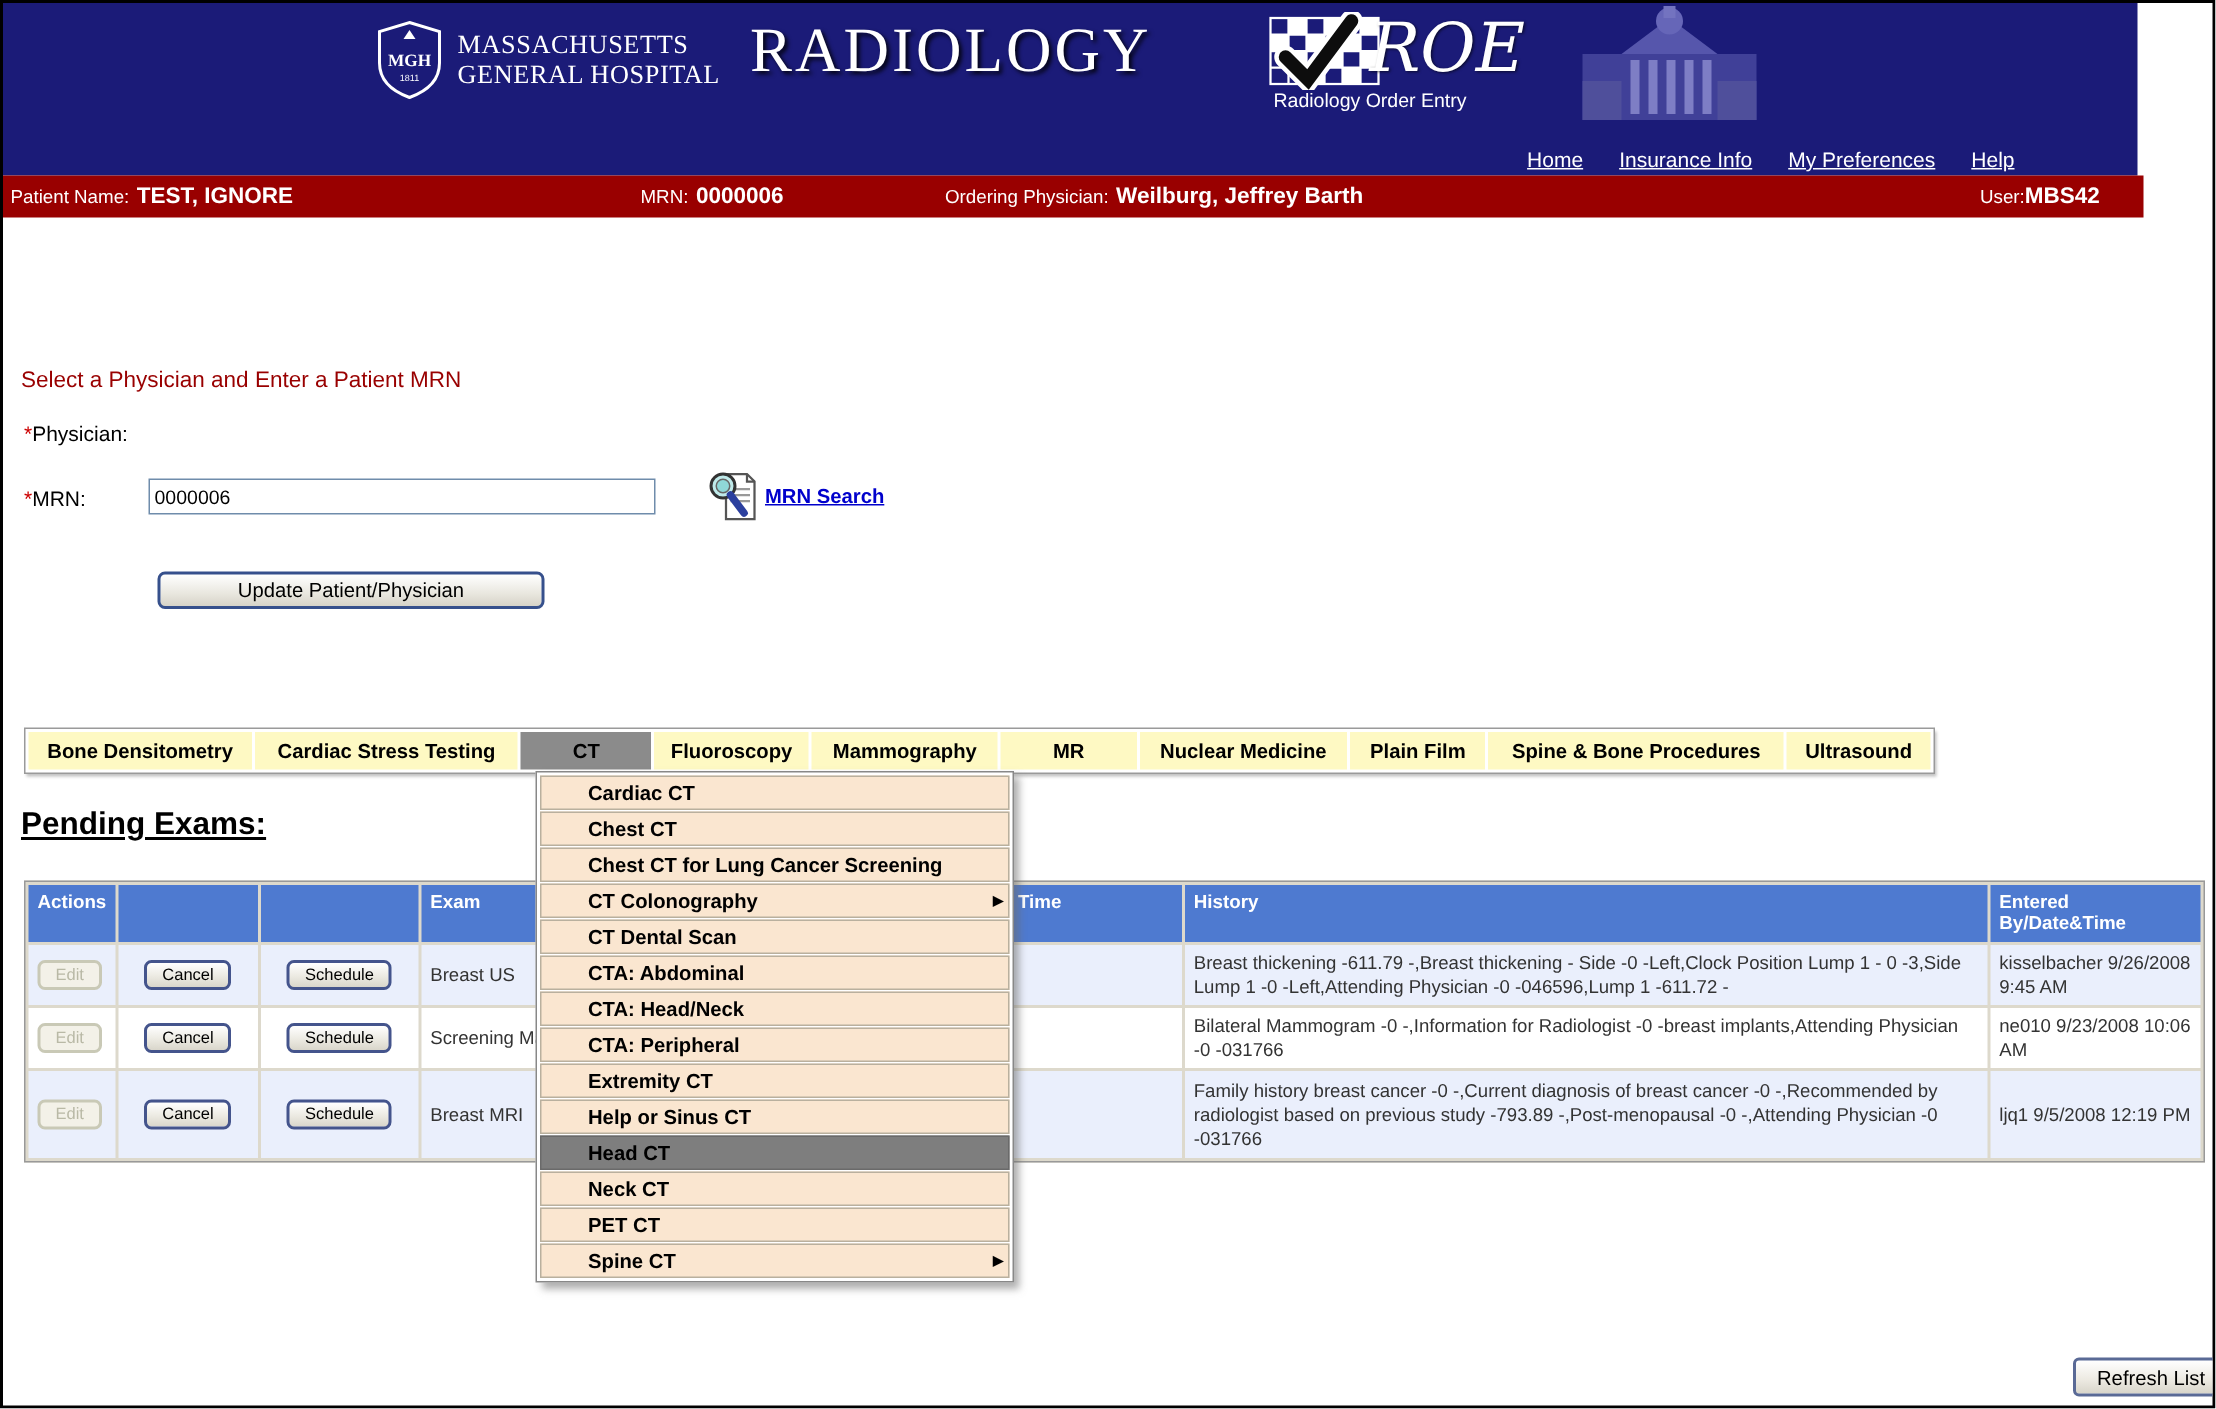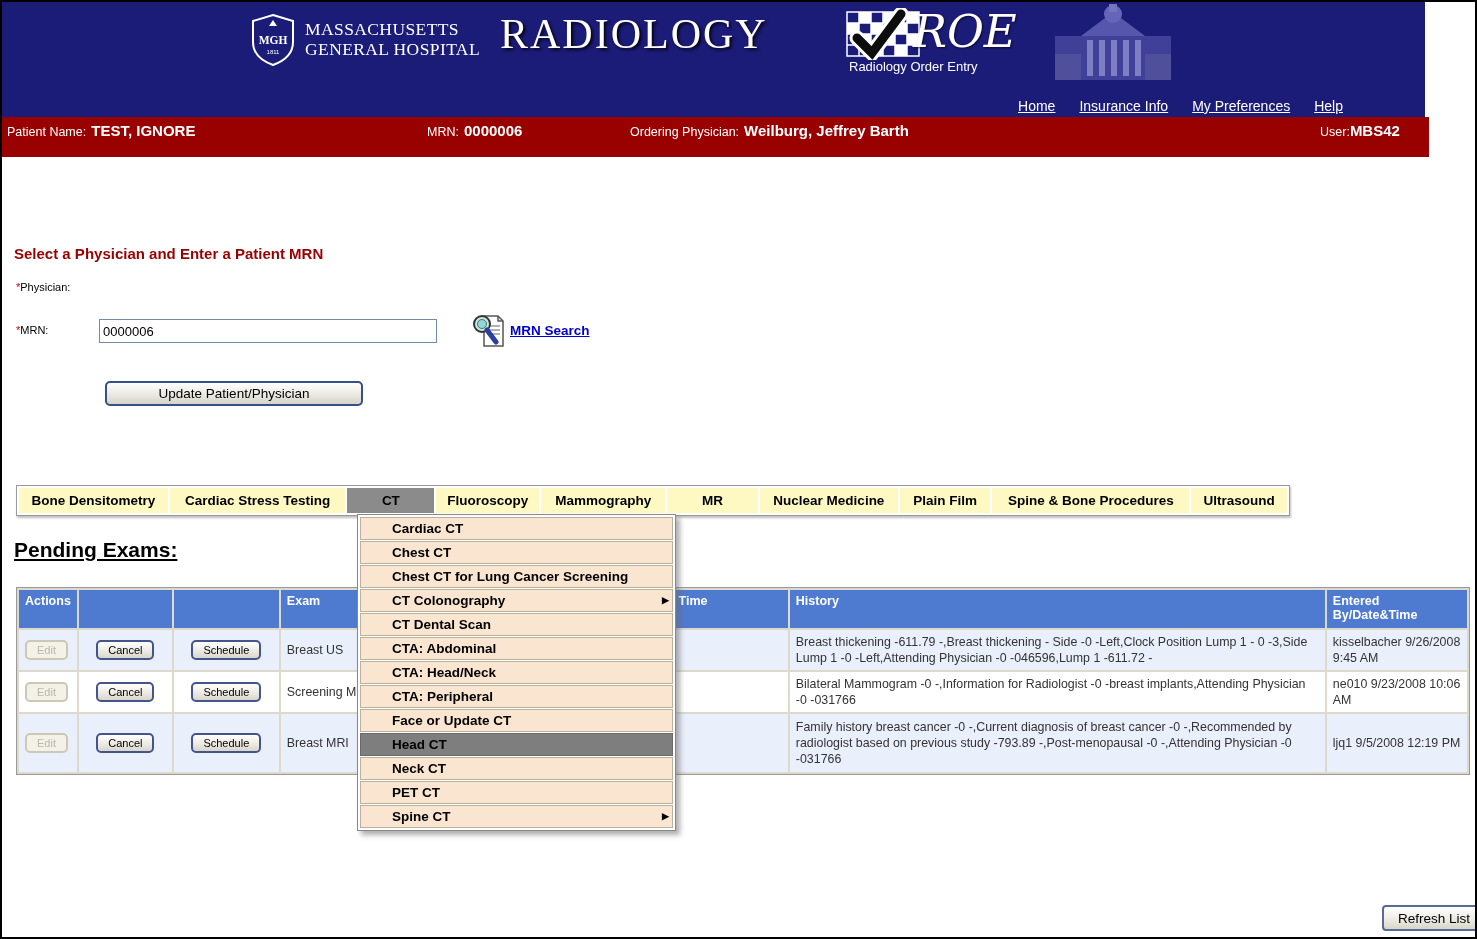--- a/index.html
+++ b/index.html
@@ -15,40 +15,40 @@
              font-size:42px;letter-spacing:2px;text-shadow:2px 2px 3px rgba(0,0,0,.85);}
   .roe{position:absolute;left:843px;top:6px;display:flex;align-items:flex-start;}
   .roe-txt{color:#fff;font-family:"DejaVu Serif",serif;font-style:italic;font-size:45px;
            line-height:48px;margin-left:-16px;text-shadow:1px 1px 2px rgba(0,0,0,.6);}
   .roe-sub{position:absolute;left:847px;top:57px;color:#fff;font-size:13px;}
   .bldg{position:absolute;left:1045px;top:0;opacity:.9;}
   .nav{position:absolute;right:82px;bottom:3px;display:flex;gap:24px;}
   .nav a{color:#fff;font-size:14px;text-decoration:underline;}
 
   
-  .pbar{position:absolute;left:0;top:115px;width:1427px;height:40px;background:#990000;color:#fff;}
+  .pbar{position:absolute;left:0;top:115px;width:1427px;height:28px;background:#990000;color:#fff;}
   .pbar .grp{position:absolute;top:0;height:28px;line-height:27px;white-space:nowrap;}
   .pbar .lbl{font-size:12.5px;}
   .pbar .val{font-size:15px;font-weight:bold;margin-left:5px;}
 
   
   .tabstrip{position:absolute;left:0;top:143px;width:1418px;height:42px;background:#f2efd9;}
   .tab{position:absolute;border-radius:9px 9px 0 0;font-weight:bold;text-align:center;
        font-size:13.5px;cursor:default;}
   .tab.active{left:20px;top:8px;width:130px;height:34px;line-height:34px;
        background:linear-gradient(180deg,#ffffff,#e8e6e0 55%,#cfccc4);color:#000;
        box-shadow:3px 0 4px rgba(0,0,0,.35);}
   .tab.i2{left:156px;top:13px;width:133px;height:29px;line-height:29px;
        background:linear-gradient(180deg,#cbc9c5,#a9a7a3);color:#5e5e5e;box-shadow:3px 0 4px rgba(0,0,0,.3);}
   .tab.i3{left:291px;top:13px;width:130px;height:29px;line-height:29px;
        background:linear-gradient(180deg,#cbc9c5,#a9a7a3);color:#5e5e5e;box-shadow:3px 0 4px rgba(0,0,0,.3);}
 
   
-  .h-red{position:absolute;left:12px;top:243px;color:#990000;font-size:15px;font-weight:bold;}
-  .flabel{position:absolute;font-size:11px;color:#000;}
+  .h-red{position:absolute;left:12px;top:243px;color:#990000;font-size:15px;font-weight:normal;}
+  .flabel{position:absolute;font-size:14px;color:#000;}
   .req{color:#cc0000;}
   .mrn-input{position:absolute;left:97px;top:317px;width:330px;height:20px;border:1px solid #6f8cab;
        font-family:"Liberation Sans",sans-serif;font-size:13px;padding:1px 3px;}
   .mrn-ico{position:absolute;left:470px;top:311px;cursor:pointer;}
   .mrn-link{position:absolute;left:508px;top:321px;color:#0000cc;font-weight:bold;
        font-size:13.5px;text-decoration:underline;}
   .upd-btn{position:absolute;left:103px;top:379px;width:258px;height:25px;
        background:linear-gradient(180deg,#ffffff,#e9e7df 60%,#d6d3c8);
        border:2px solid #36508c;border-radius:5px;font-family:"Liberation Sans",sans-serif;
        font-size:13.5px;color:#000;}
@@ -279,21 +279,22 @@
 
   <div class="dd">
     <div class="dd-item"><span>Cardiac CT</span></div>
     <div class="dd-item"><span>Chest CT</span></div>
     <div class="dd-item"><span>Chest CT for Lung Cancer Screening</span></div>
     <div class="dd-item"><span>CT Colonography</span><span class="dd-arrow"></span></div>
     <div class="dd-item"><span>CT Dental Scan</span></div>
     <div class="dd-item"><span>CTA: Abdominal</span></div>
     <div class="dd-item"><span>CTA: Head/Neck</span></div>
     <div class="dd-item"><span>CTA: Peripheral</span></div>
-    <div class="dd-item"><span>Face or Update CT</span></div>
+    <div class="dd-item"><span>Extremity CT</span></div>
+    <div class="dd-item"><span>Help or Sinus CT</span></div>
     <div class="dd-item hl"><span>Head CT</span></div>
     <div class="dd-item"><span>Neck CT</span></div>
     <div class="dd-item"><span>PET CT</span></div>
     <div class="dd-item"><span>Spine CT</span><span class="dd-arrow"></span></div>
   </div>
 
   <button class="refresh">Refresh List</button>
 
 </div>
 

